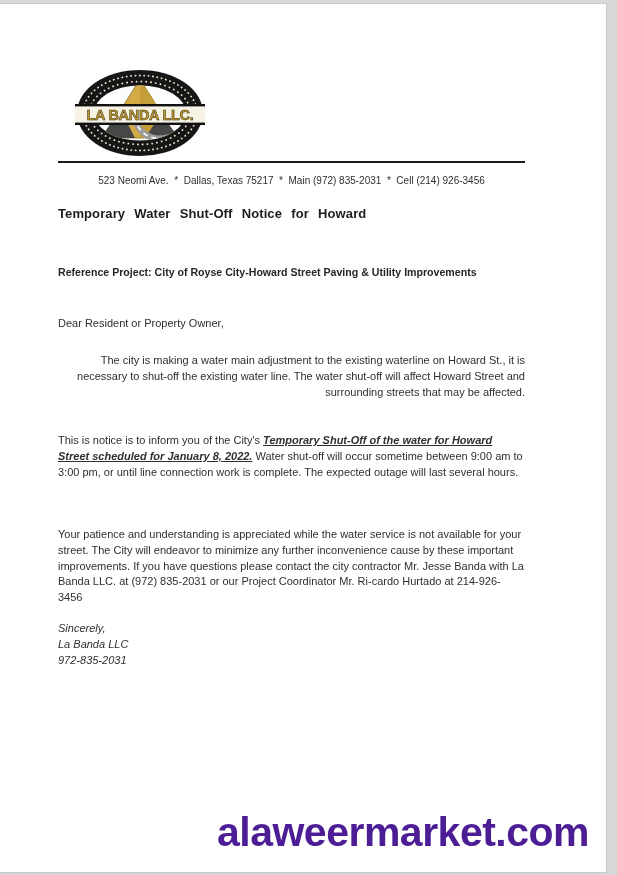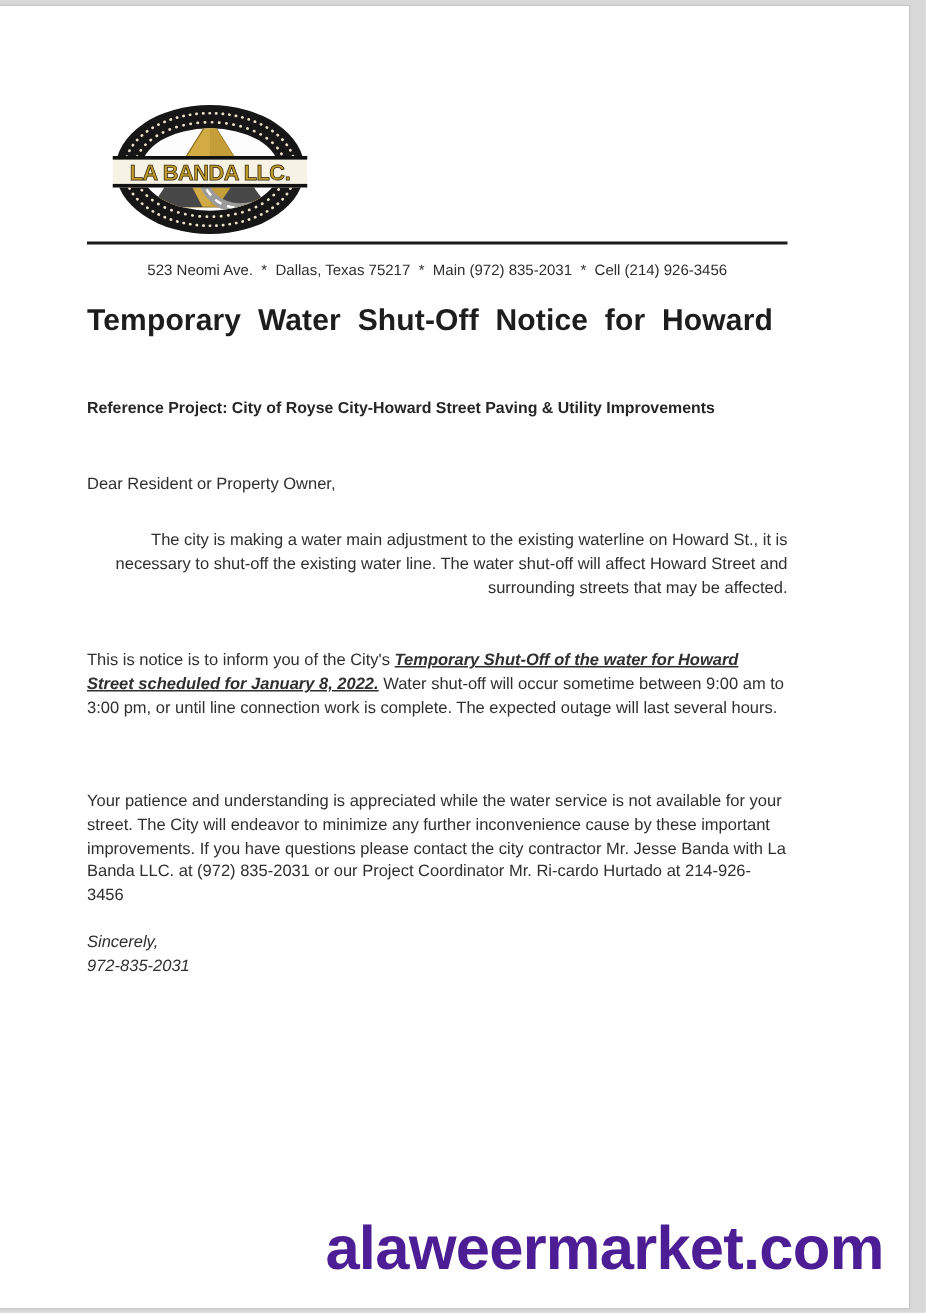--- a/index.html
+++ b/index.html
@@ -44,21 +44,21 @@
     font-size: 10px;
     color: #2e2e2e;
     white-space: pre-wrap;
   }
   .title {
     position: absolute;
     left: 58px;
     top: 196px;
     width: 467px;
     margin: 0;
-    font-size: 20px;
+    font-size: 13px;
     font-weight: 700;
     color: #1d1d1d;
     line-height: 28px;
     word-spacing: 5.5px;
     letter-spacing: 0.1px;
   }
   .title span { display: block; }
   .ref {
     position: absolute;
     left: 58px;
@@ -161,18 +161,19 @@
   <div class="para salutation">Dear Resident or Property Owner,</div>
 
   <div class="para p1">The city is making a water main adjustment to the existing waterline on Howard St., it is necessary to shut-off the existing water line. The water shut-off will affect Howard Street and surrounding streets that may be affected.</div>
 
   <div class="para p2"><span>This is notice is to inform you of the City's </span><span class="emph">Temporary Shut-Off of the water for Howard Street scheduled for January 8, 2022.</span><span> Water shut-off will occur sometime between 9:00 am to 3:00 pm, or until line connection work is complete. The expected outage will last several hours.</span></div>
 
   <div class="para p3">Your patience and understanding is appreciated while the water service is not available for your street. The City will endeavor to minimize any further inconvenience cause by these important improvements. If you have questions please contact the city contractor Mr. Jesse Banda with La Banda LLC. at (972) 835-2031 or our Project Coordinator Mr. Ri-cardo Hurtado at 214-926-3456</div>
 
   <div class="signature">
     <div>Sincerely,</div>
+    <div>La Banda LLC</div>
     <div>972-835-2031</div>
   </div>
 
   <div class="watermark" style="color: #4c1d95;">alaweermarket.com</div>
 
 </div>
 
 </body></html>

